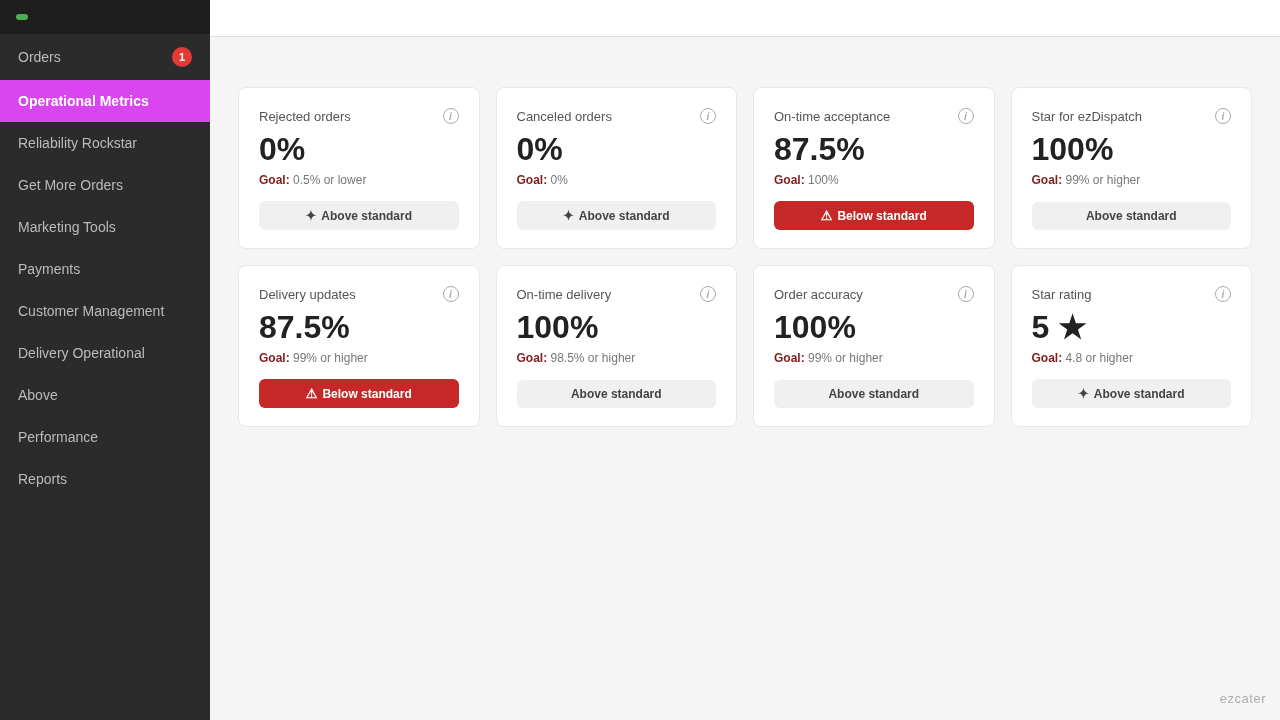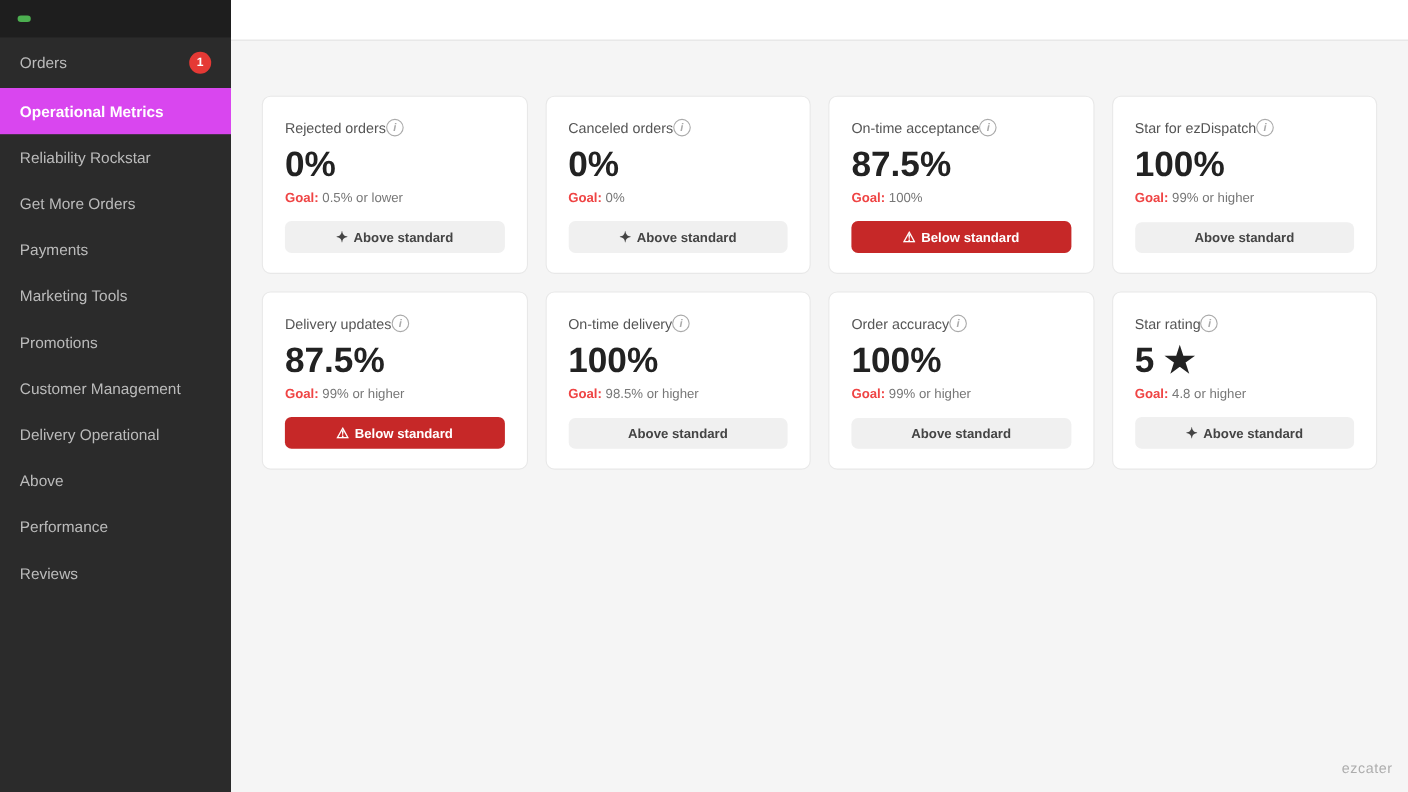--- a/index.html
+++ b/index.html
@@ -111,20 +111,21 @@
       background: white;
       border-radius: 8px;
       padding: 20px 20px 18px;
       border: 1px solid #e8e8e8;
       display: flex;
       flex-direction: column;
     }
     .card-header {
       display: flex;
       align-items: center;
+      justify-content: space-between;
       margin-bottom: 8px;
     }
     .card-title {
       font-size: 13px;
       color: #555;
       font-weight: 500;
     }
     .info-icon {
       width: 16px;
       height: 16px;
@@ -145,21 +146,21 @@
       color: #222;
       margin-bottom: 6px;
       line-height: 1.1;
     }
     .card-goal {
       font-size: 12px;
       color: #777;
       margin-bottom: 14px;
       flex: 1;
     }
-    .card-goal span { font-weight: 600; color: #ef4444; }
+    .card-goal span { font-weight: 600; color: #7f1d1d; }
     .card-status-btn {
       border: none;
       border-radius: 6px;
       padding: 7px 12px;
       font-size: 12px;
       font-weight: 600;
       cursor: pointer;
       display: flex;
       align-items: center;
       justify-content: center;
@@ -206,42 +207,39 @@
       <div class="nav-item active">
         <span>Operational Metrics</span>
       </div>
       <div class="nav-item">
         <span>Reliability Rockstar</span>
       </div>
       <div class="nav-item">
         <span>Get More Orders</span>
       </div>
       <div class="nav-item">
+        <span>Marketing Tools</span>
+      </div>
+      <div class="nav-item">
         <span>Payments</span>
       </div>
       <div class="nav-item">
-        <span>Marketing Tools</span>
-      </div>
-      <div class="nav-item">
-        <span>Promotions</span>
-      </div>
-      <div class="nav-item">
         <span>Customer Management</span>
       </div>
       <div class="nav-item">
         <span>Delivery Operational</span>
       </div>
       <div class="nav-item">
         <span>Above</span>
       </div>
       <div class="nav-item">
         <span>Performance</span>
       </div>
       <div class="nav-item">
-        <span>Reviews</span>
+        <span>Reports</span>
       </div>
     </div>
 </div>
 
 <div id="main">
   <div id="topbar">
     <h1></h1>
   </div>
   <div id="content">
     <div class="performance-header">

